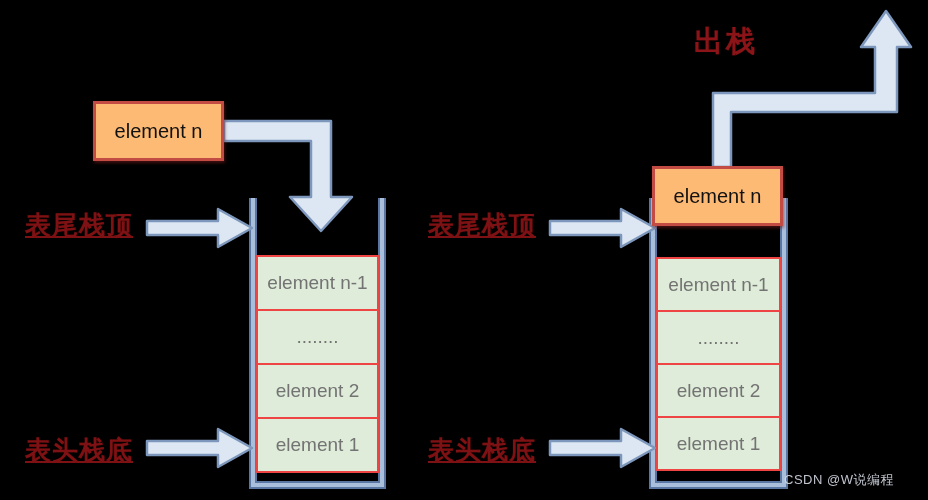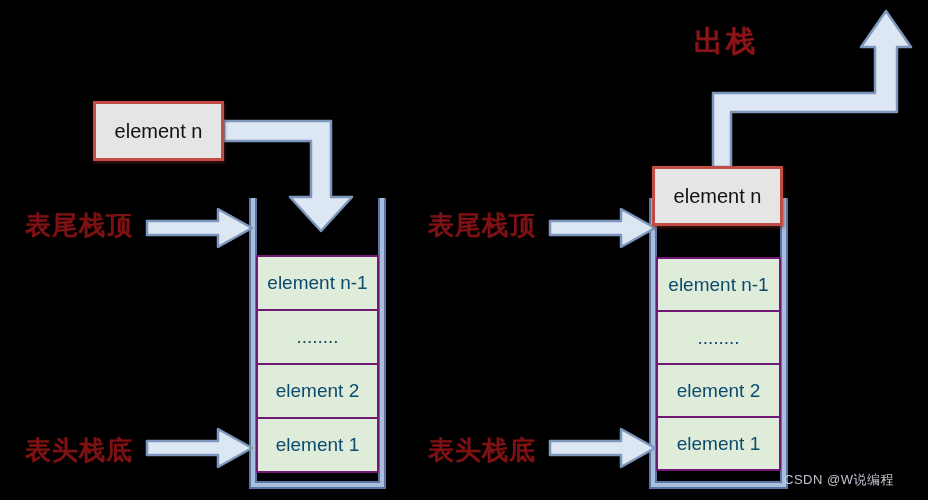--- a/index.html
+++ b/index.html
@@ -8,34 +8,34 @@
     font-family:"Liberation Sans","DejaVu Sans",sans-serif;
     overflow:hidden;
   }
   .overlay{position:absolute;left:0;top:0;width:928px;height:500px;}
   .title{
     position:absolute;color:#8a1417;font-weight:bold;font-size:29px;
     letter-spacing:3px;text-shadow:0 0 1px #4a0a0a;white-space:nowrap;text-align:right;
   }
   .side-label{
     position:absolute;color:#7e1113;font-weight:bold;font-size:26px;
-    letter-spacing:1px;white-space:nowrap;text-shadow:0 0 1px #3d0808;
+    letter-spacing:1px;white-space:nowrap;text-shadow:0 0 1px #3d0808;text-decoration:underline;
   }
   .elem-box{
     position:absolute;box-sizing:border-box;
-    background:#e5e5e5;border:3px solid #c24b44;
+    background:#fdba74;border:3px solid #c24b44;
     display:flex;align-items:center;justify-content:center;
     color:#111;font-size:20px;box-shadow:1px 2px 3px rgba(120,30,30,.55);
   }
   .stack-cells{position:absolute;}
   .cell{
     box-sizing:border-box;width:100%;height:56px;
-    background:#dfecd9;border:2px solid #701a75;
+    background:#dfecd9;border:2px solid #ef4444;
     display:flex;align-items:center;justify-content:center;
-    color:#0c4a6e;font-size:19px;
+    color:#737373;font-size:19px;
   }
   .cell:not(:first-child){margin-top:-2px;}
   .cells-right .cell{height:55px;}
   .watermark{
     position:absolute;left:784px;top:471px;
     color:rgba(208,213,223,0.92);font-size:13px;letter-spacing:.5px;
     white-space:nowrap;
   }
 </style>
 </head>

